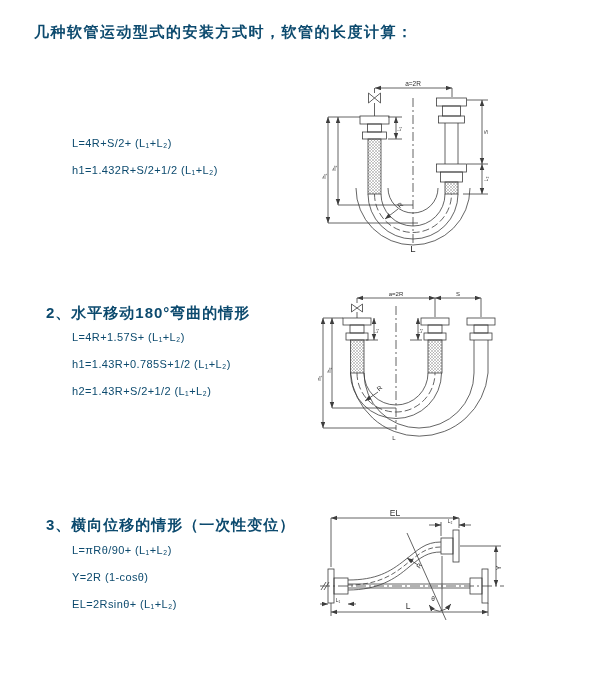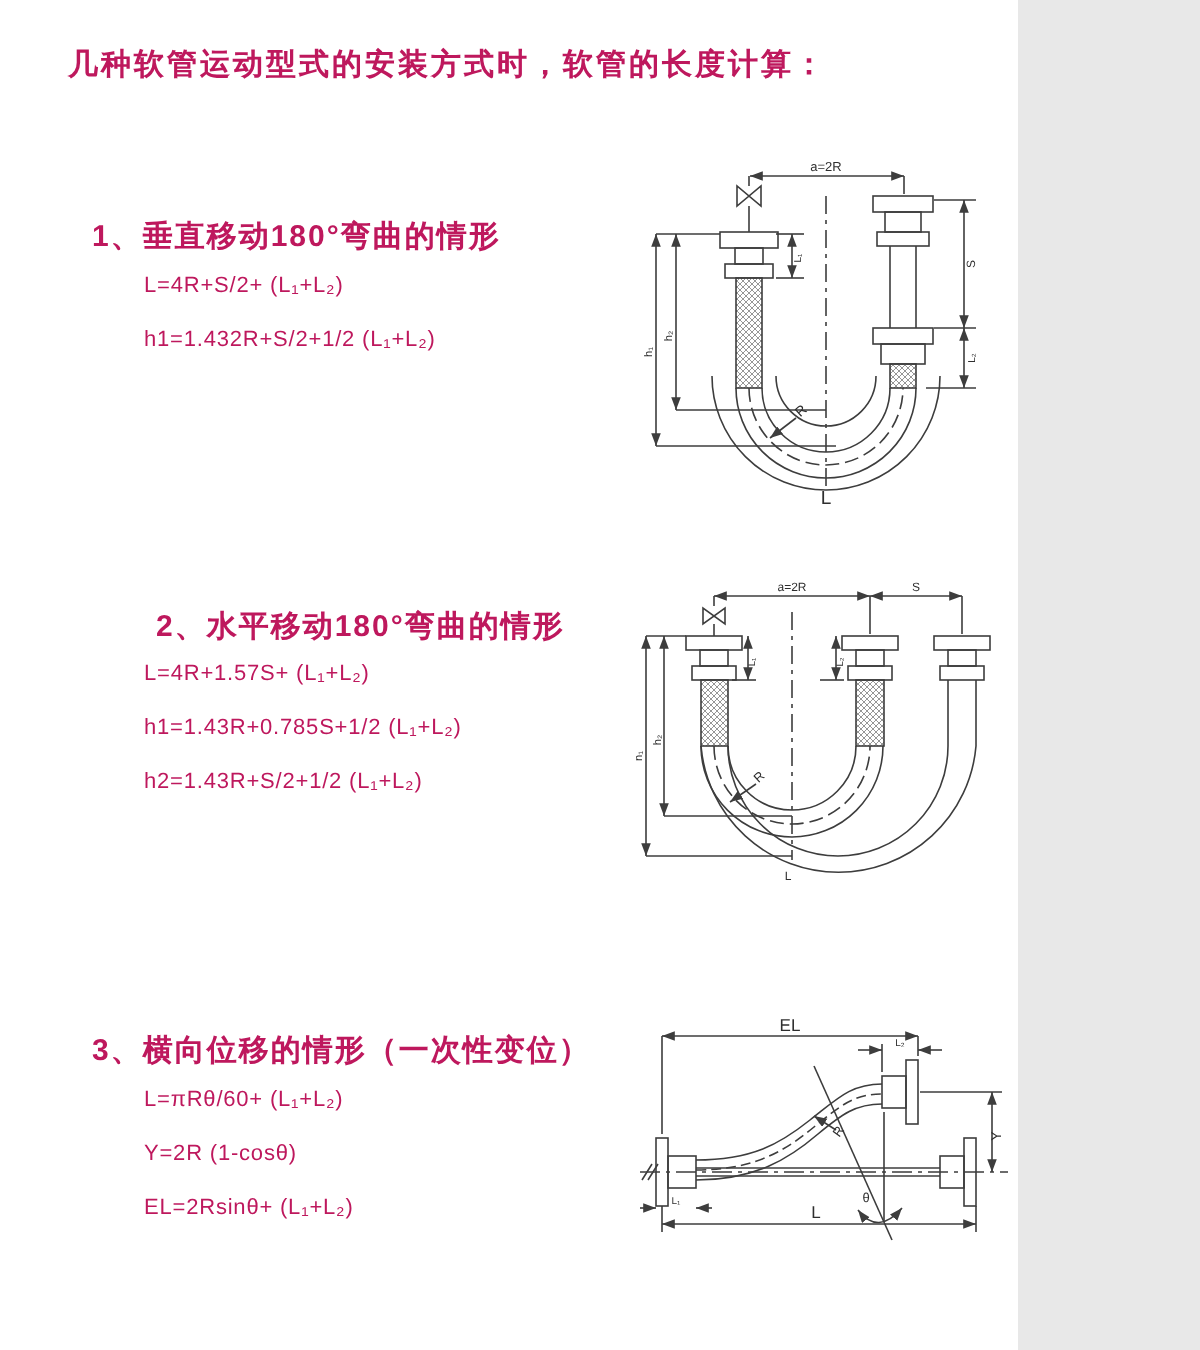--- a/index.html
+++ b/index.html
@@ -1,41 +1,40 @@
 <!DOCTYPE html>
 <html><head>
 <meta charset="utf-8">
 <style>
   html,body{margin:0;padding:0;background:#e8e8e8;}
-  .page{position:relative;width:509px;height:675px;background:#ffffff;overflow:hidden;
-        font-family:"Liberation Sans","DejaVu Sans",sans-serif;color:#be185d;}
+  .page{position:relative;width:600px;height:675px;background:#ffffff;overflow:hidden;
+        font-family:"Liberation Sans","DejaVu Sans",sans-serif;color:#0c4a6e;}
   .title{position:absolute;left:34px;top:23px;font-size:15px;font-weight:bold;letter-spacing:1.5px;}
   .sec-heading{position:absolute;font-size:15px;font-weight:bold;letter-spacing:1px;}
   .formula{position:absolute;font-size:11px;letter-spacing:0.4px;white-space:pre;}
   .diagram{position:absolute;}
   svg text{font-family:"Liberation Sans","DejaVu Sans",sans-serif;fill:#2e2e2e;}
 </style>
 </head>
 <body>
 
 <div class="page">
 
   <div class="title">几种软管运动型式的安装方式时，软管的长度计算：</div>
 
-  <div class="sec-heading" style="left:46px;top:109px;">1、垂直移动180°弯曲的情形</div>
   <div class="formula" style="left:72px;top:137px;">L=4R+S/2+ (L₁+L₂)</div>
   <div class="formula" style="left:72px;top:164px;">h1=1.432R+S/2+1/2 (L₁+L₂)</div>
 
-  <div class="sec-heading" style="left:46px;top:304px;margin-left:32px;">2、水平移动180°弯曲的情形</div>
+  <div class="sec-heading" style="left:46px;top:304px;">2、水平移动180°弯曲的情形</div>
   <div class="formula" style="left:72px;top:331px;text-align:right;">L=4R+1.57S+ (L₁+L₂)</div>
   <div class="formula" style="left:72px;top:358px;">h1=1.43R+0.785S+1/2 (L₁+L₂)</div>
   <div class="formula" style="left:72px;top:385px;">h2=1.43R+S/2+1/2 (L₁+L₂)</div>
 
   <div class="sec-heading" style="left:46px;top:516px;">3、横向位移的情形（一次性变位）</div>
-  <div class="formula" style="left:72px;top:544px;">L=πRθ/60+ (L₁+L₂)</div>
+  <div class="formula" style="left:72px;top:544px;">L=πRθ/90+ (L₁+L₂)</div>
   <div class="formula" style="left:72px;top:571px;">Y=2R (1-cosθ)</div>
   <div class="formula" style="left:72px;top:598px;">EL=2Rsinθ+ (L₁+L₂)</div>
 
   <div class="diagram" style="left:322px;top:76px;">
     <svg width="172" height="180" viewBox="0 0 172 180">
       <defs>
         <marker id="ar1" markerWidth="9" markerHeight="8" refX="8" refY="3" orient="auto-start-reverse">
           <path d="M0,0L8,3L0,6Z" fill="#3d3d3d"></path>
         </marker>
         <pattern id="ht1" width="3" height="3" patternUnits="userSpaceOnUse">

